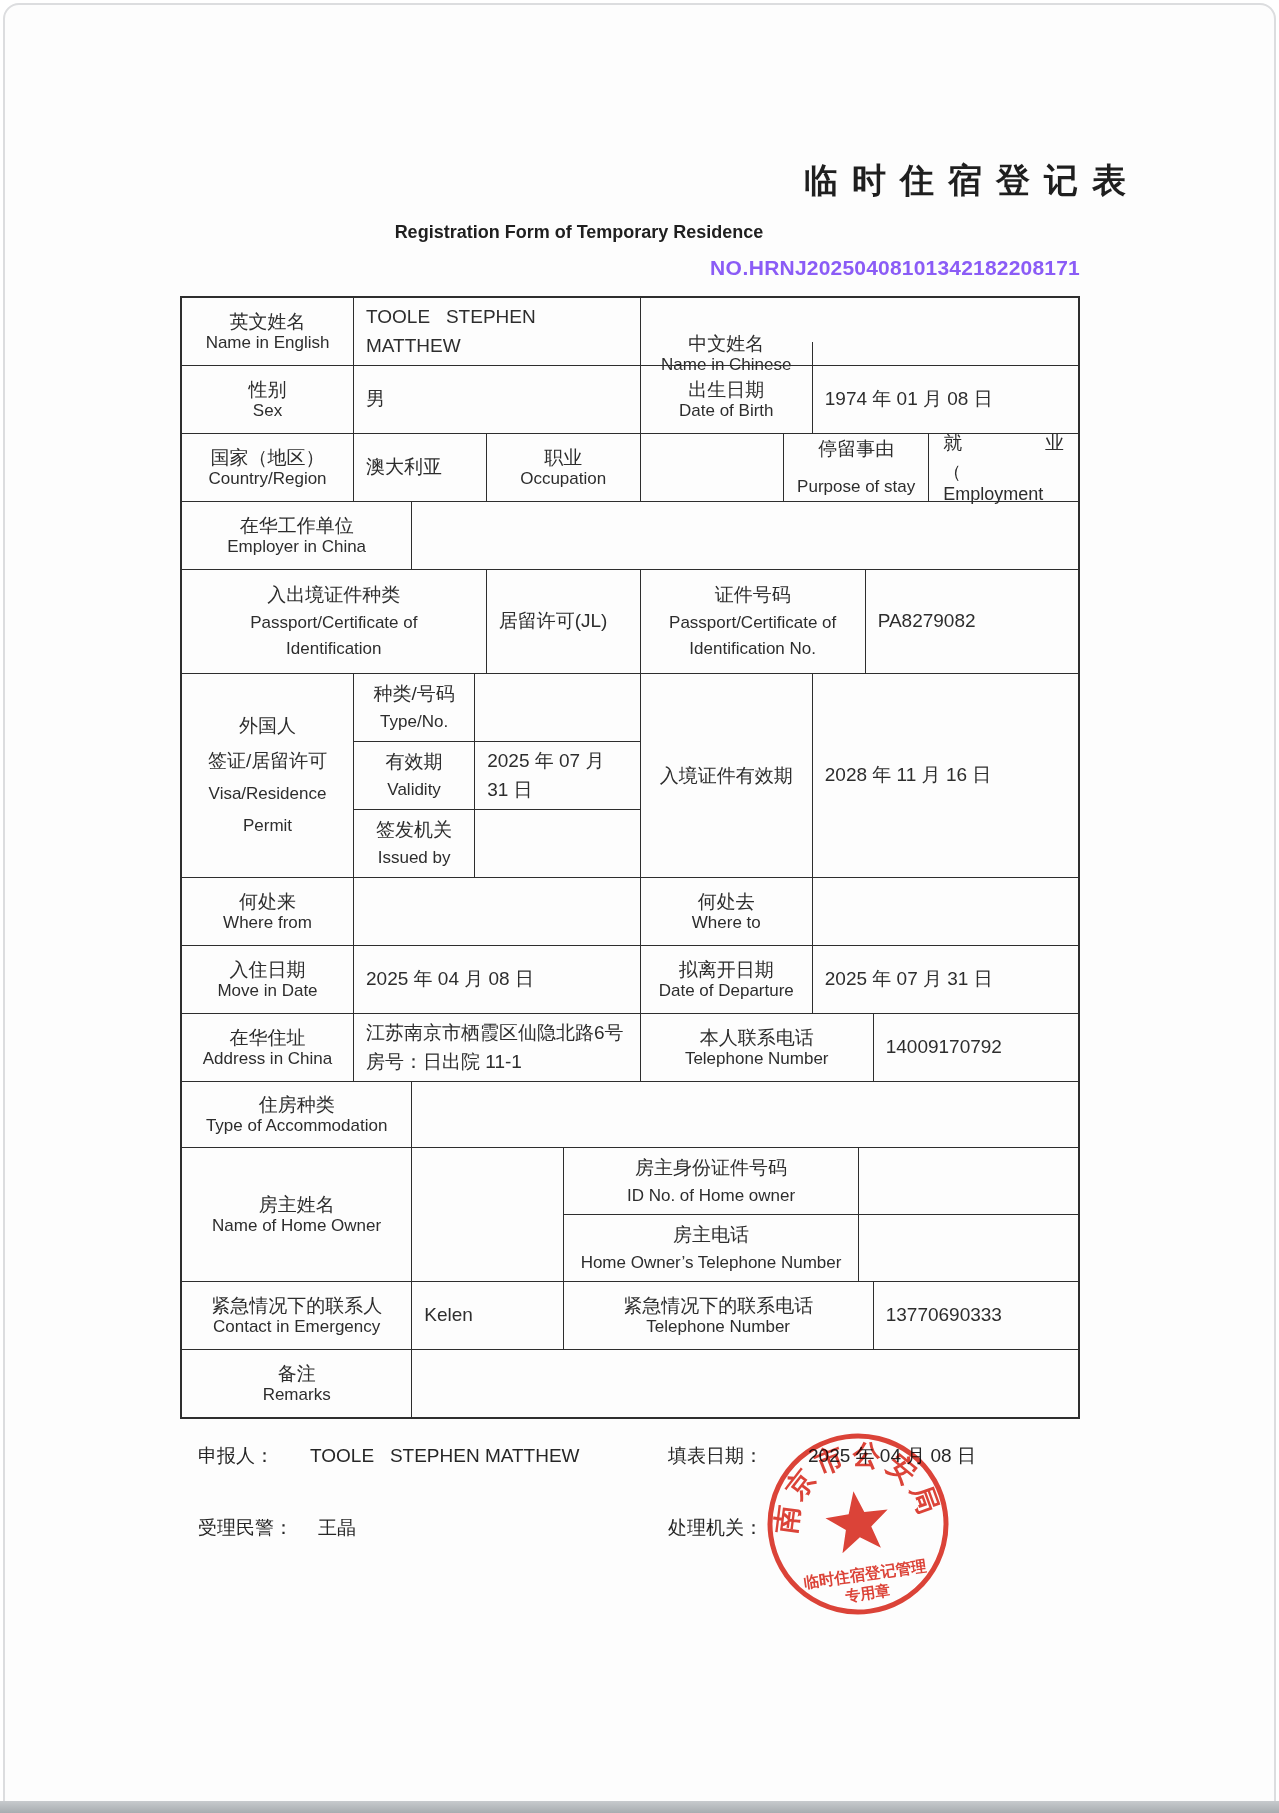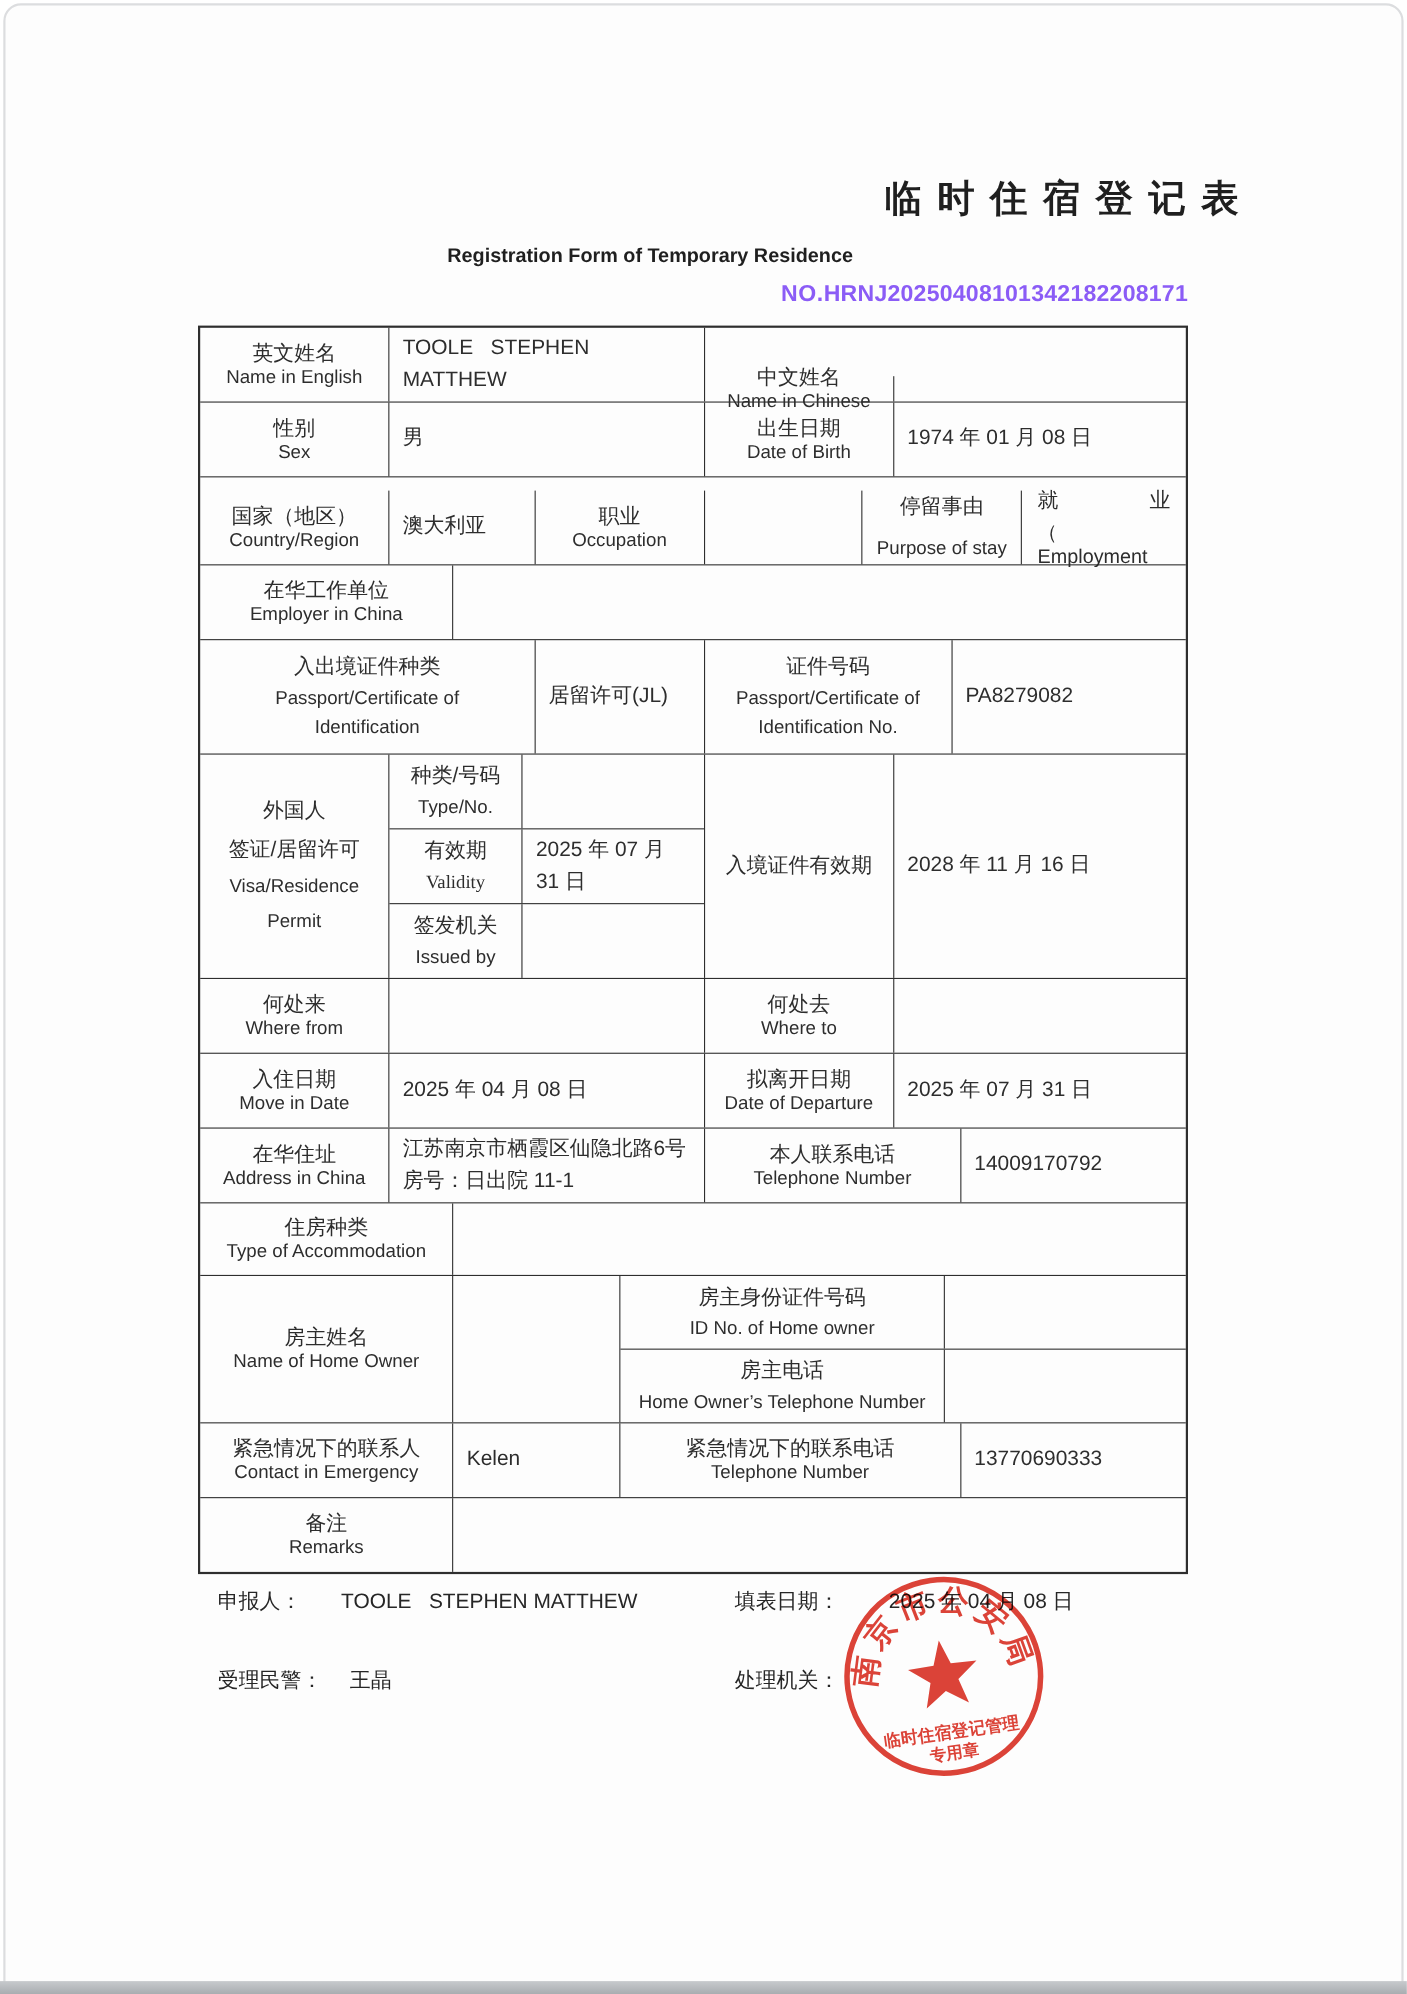--- a/index.html
+++ b/index.html
@@ -15,21 +15,21 @@
   }
   .bottom-strip{
     position:absolute;left:0;right:0;bottom:0;height:12px;
     background:linear-gradient(#c7cacd,#a8acb0);
   }
   .title{
     position:absolute;top:158px;left:0;width:1140px;text-align:right;
     font-size:34px;font-weight:bold;letter-spacing:14px;color:#1f1f1f;
   }
   .subtitle{
-    position:absolute;top:222px;left:16px;width:1150px;text-align:center;
+    position:absolute;top:222px;left:4px;width:1150px;text-align:center;
     font-size:18px;font-weight:bold;color:#1f1f1f;
   }
   .no-line{
     position:absolute;top:256px;left:180px;width:900px;text-align:right;
     font-size:21px;color:#8b5cf6;
   }
   .no-line .no-lab{font-weight:bold;letter-spacing:.5px;}
   .no-line .no-val{font-weight:600;letter-spacing:.2px;}
 
   .tbl{
@@ -103,21 +103,21 @@
       <span class="en">Sex</span>
     </div>
     <div class="c val" style="width:32%;">男</div>
     <div class="c lbl" style="width:19.2%;">
       <span class="cn">出生日期</span>
       <span class="en">Date of Birth</span>
     </div>
     <div class="c val" style="width:29.6%;">1974 年 01 月 08 日</div>
   </div>
 
-  <div class="row" style="height:68px;margin-top:12px;">
+  <div class="row" style="height:68px;">
     <div class="c lbl" style="width:19.2%;">
       <span class="cn">国家（地区）</span>
       <span class="en">Country/Region</span>
     </div>
     <div class="c val" style="width:14.8%;">澳大利亚</div>
     <div class="c lbl" style="width:17.2%;">
       <span class="cn">职业</span>
       <span class="en">Occupation</span>
     </div>
     <div class="c val" style="width:16%;"></div>
@@ -166,21 +166,21 @@
     </div>
     <div class="c subcol" style="width:32%;">
       <div class="sub">
         <div class="inner-l lbl" style="gap:8px;">
           <span class="cn">种类/号码</span>
           <span class="en">Type/No.</span>
         </div>
         <div class="inner-v val"></div>
       </div>
       <div class="sub">
-        <div class="inner-l lbl" style="gap:8px;font-family:Liberation Serif, serif;">
+        <div class="inner-l lbl" style="gap:8px;">
           <span class="cn">有效期</span>
           <span class="en">Validity</span>
         </div>
         <div class="inner-v val">2025 年 07 月 31 日</div>
       </div>
       <div class="sub">
         <div class="inner-l lbl" style="gap:8px;">
           <span class="cn">签发机关</span>
           <span class="en">Issued by</span>
         </div>

